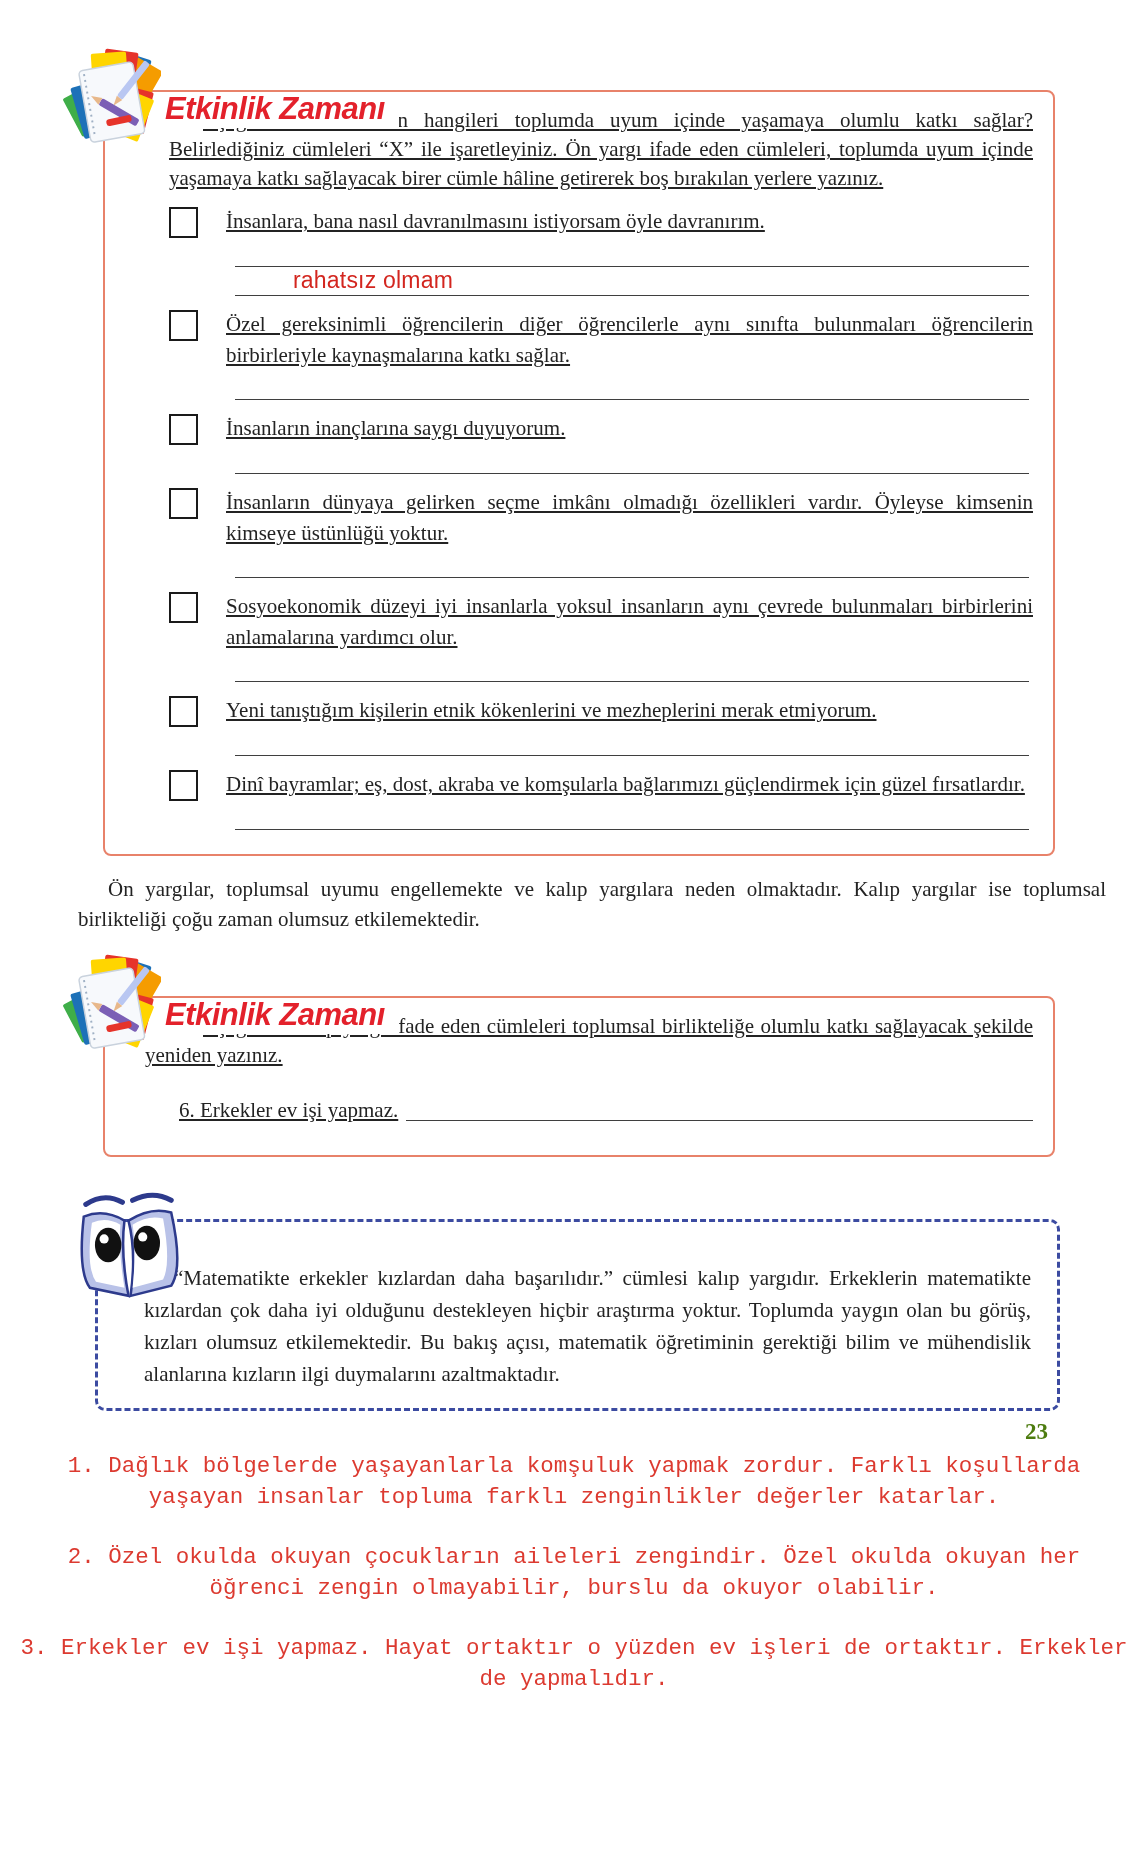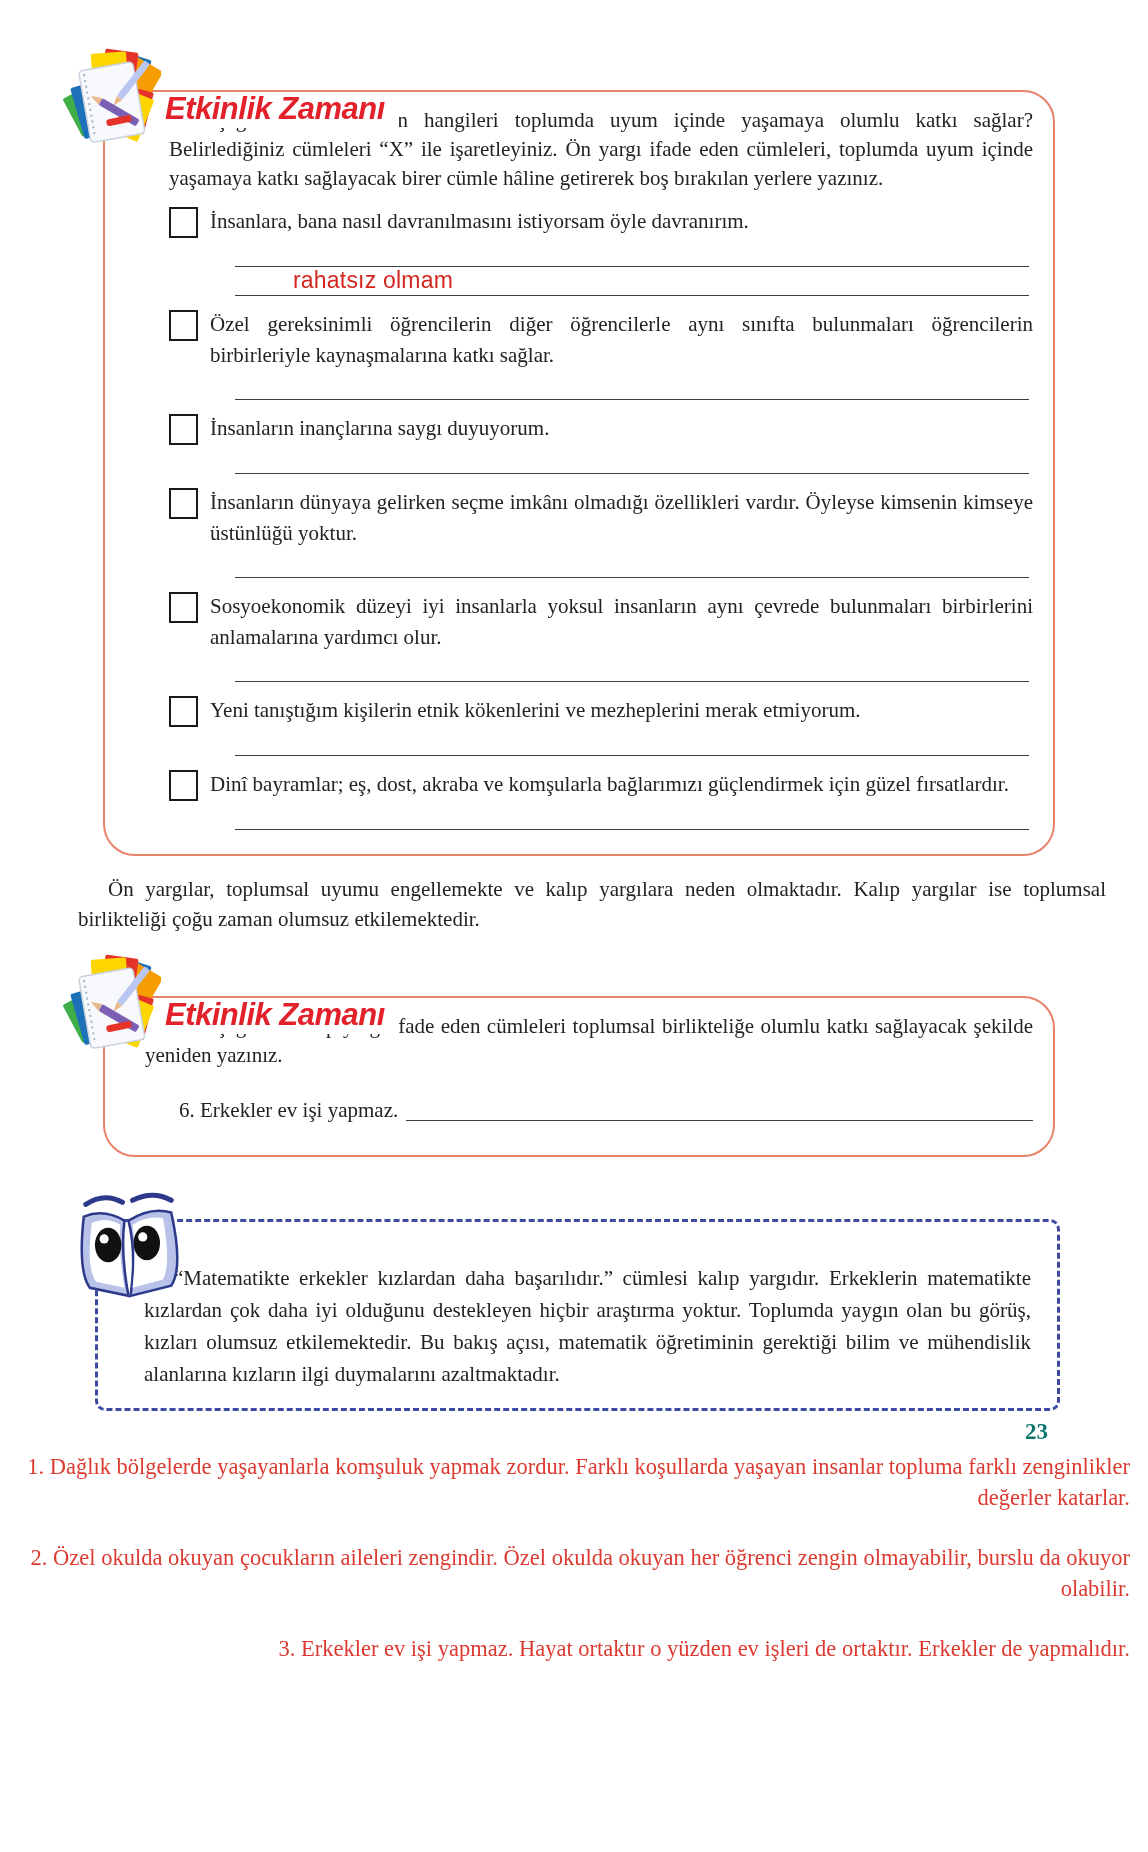--- a/index.html
+++ b/index.html
@@ -15,21 +15,22 @@
     color: #232323;
   }
 
   
   .activity {
     position: relative;
     margin-left: 103px;
     width: 952px;
     border: 2px solid #e8male;
     border: 2px solid #e8826a;
-    border-radius: 32px;
+    border-radius: 8px;
+    text-decoration: underline;
   }
   .activity-header {
     position: absolute;
     top: -44px;
     left: -42px;
     display: flex;
     align-items: flex-end;
     z-index: 3;
   }
   .papers-icon { width: 98px; height: 104px; flex: none; }
@@ -49,21 +50,21 @@
 
   .act-body { padding: 14px 20px 10px 64px; }
   .intro {
     text-indent: 34px;
     text-align: justify;
     line-height: 29px;
     margin-bottom: 8px;
   }
 
   
-  .item { display: flex; gap: 12px; margin-top: 13px; }
+  .item { display: flex; gap: 28px; margin-top: 13px; }
   .checkbox {
     flex: none;
     width: 29px; height: 31px;
     border: 2px solid #1a1a1a;
     margin-top: 1px;
     position: relative;
     background: #fff;
   }
   .check-svg {
     position: absolute;
@@ -114,32 +115,32 @@
     text-indent: 30px;
     text-align: justify;
     line-height: 32px;
   }
 
   .page-number {
     margin: 8px 100px 0 0;
     text-align: right;
     font-weight: bold;
     font-size: 23px;
-    color: #0f766e;
+    color: #4d7c0f;
   }
 
   
   .answers { margin: 6px 18px 0 18px; }
   .answer-par {
-    font-family: Liberation Serif, serif;
+    font-family: Liberation Mono, monospace;
     font-size: 22.5px;
     color: #dc3a30;
     line-height: 31px;
     margin-bottom: 29px;
-    text-align: right;
+    text-align: center;
   }
 </style>
 </head>
 <body>
 
 <svg width="0" height="0" style="position:absolute" aria-hidden="true">
   <defs>
     <g id="papers-def">
 
       <rect x="8" y="42" width="30" height="44" rx="2" fill="#3fae49" transform="rotate(-28 23 64)"></rect>

